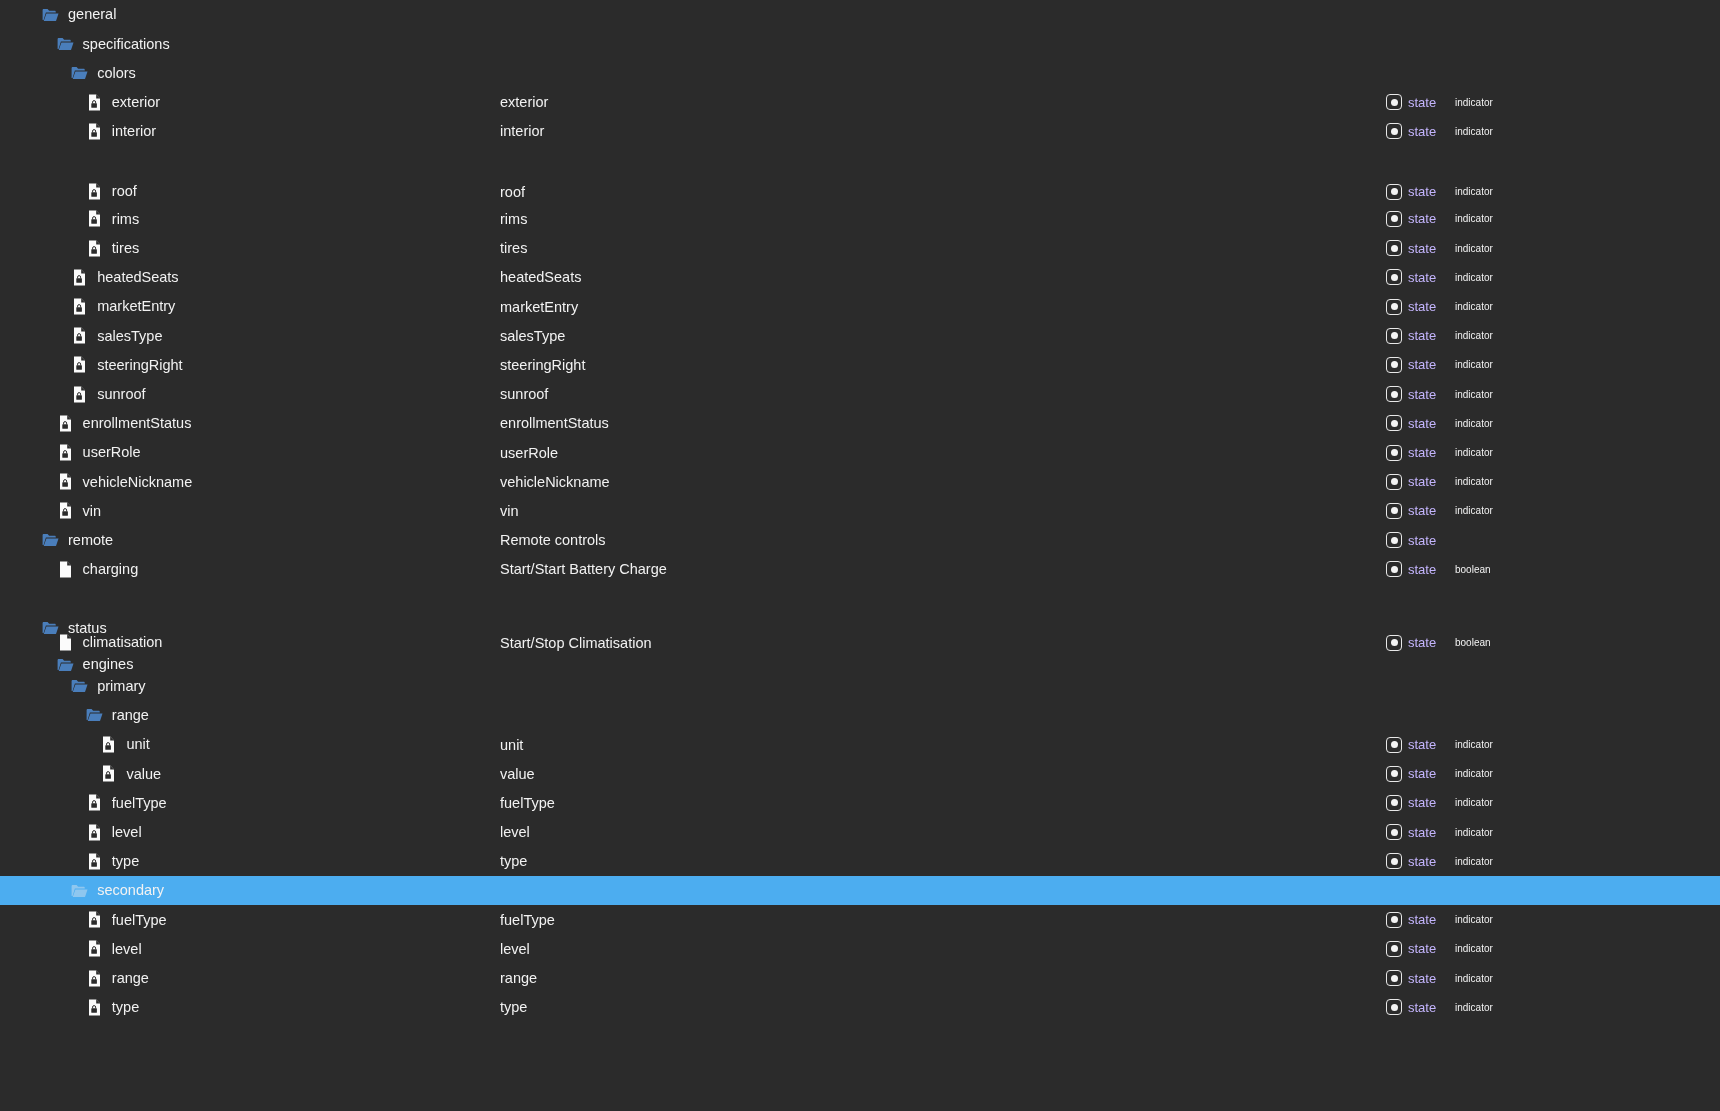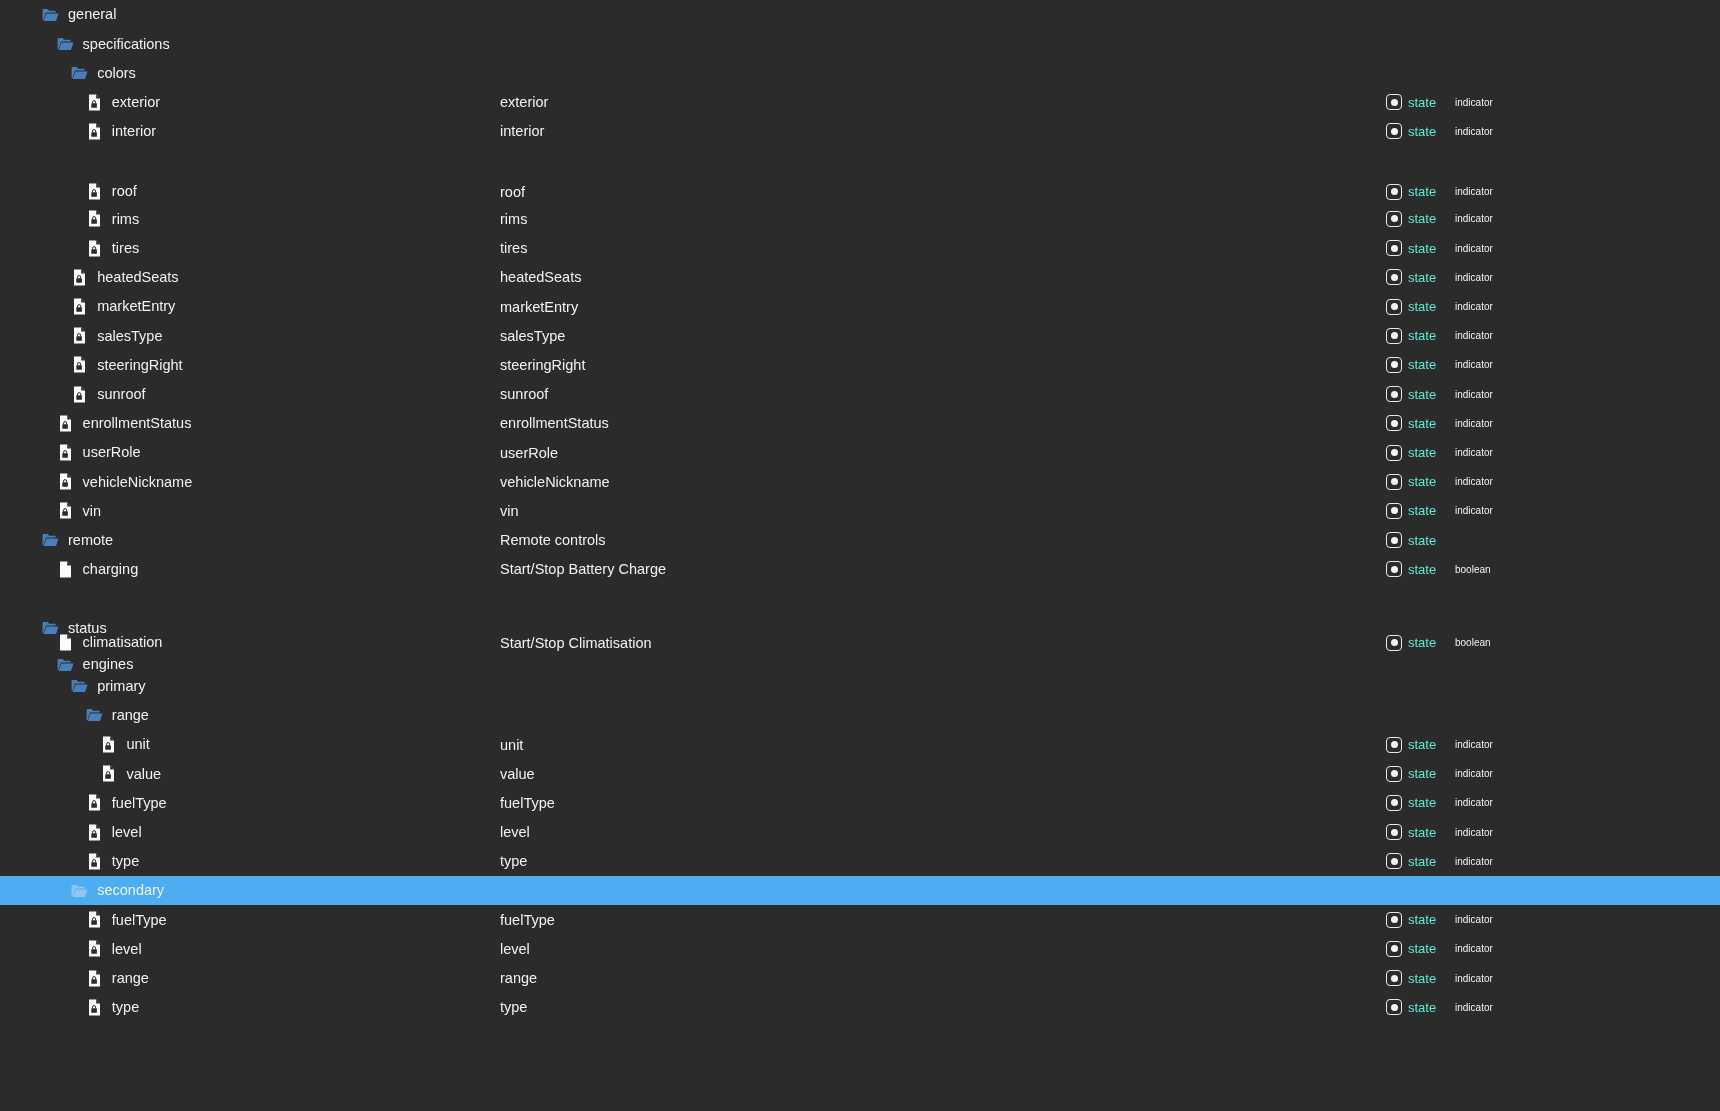--- a/index.html
+++ b/index.html
@@ -71,21 +71,21 @@
     justify-content: center;
     margin-right: 6px;
     flex: 0 0 auto;
   }
   .state-icon i {
     display: block;
     width: 7px; height: 7px;
     border-radius: 50%;
     background: #f4f4f4;
   }
-  .state-text { font-size: 13px; color: #5eead4; }
+  .state-text { font-size: 13px; color: #c4b5fd; }
   .typecell {
     position: absolute;
     left: 1455px;
     top: 0; bottom: 0;
     display: flex;
     align-items: center;
     font-size: 10px;
     color: #f2f2f2;
   }
 </style>
@@ -441,21 +441,21 @@
     <div class="row" style="top: 554.8px; position: absolute;">
       <div class="namecell" style="left:56.6px">
         <span class="icon">
           <svg width="13" height="17" viewBox="0 0 13 17">
             <path fill="#fbfbfb" d="M1.0 0.6 L8.2 0.6 L12.0 4.4 L12.0 16.4 L1.0 16.4 Z"></path>
             <path fill="#2b2b2b" d="M8.2 0.6 L12.0 4.4 L8.2 4.4 Z"></path>
           </svg>
         </span>
         <span class="label">charging</span>
       </div>
-      <div class="desc">Start/Stop Battery Charge</div>
+      <div class="desc">Start/Start Battery Charge</div>
       <div class="stateblock">
         <span class="state-icon">
           <i></i>
         </span>
         <span class="state-text">state</span>
       </div>
       <div class="typecell">boolean</div>
     </div>
     <div class="row" style="top: 584px; position: absolute; margin-top: 44px;">
       <div class="namecell" style="left:56.6px">

